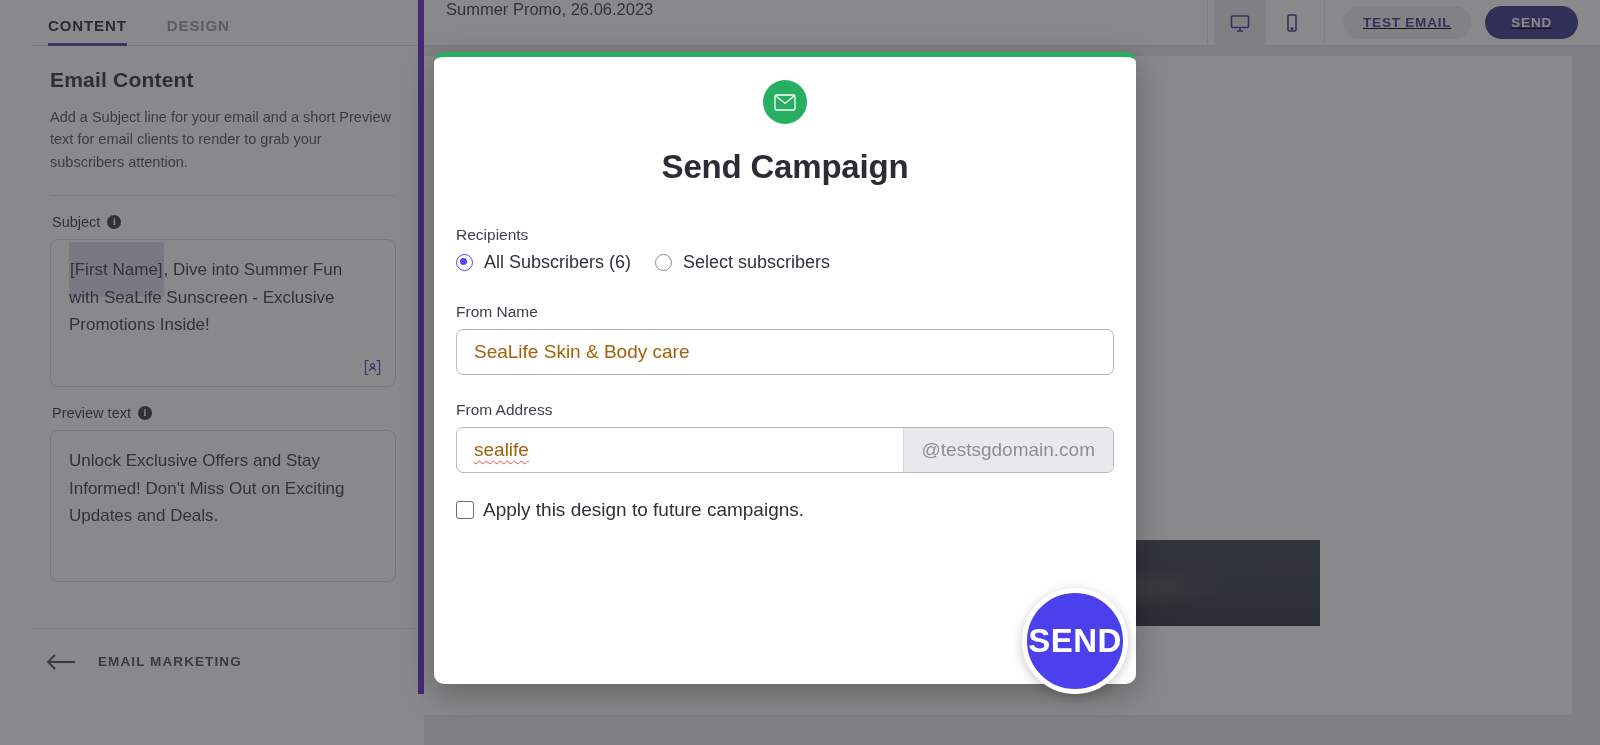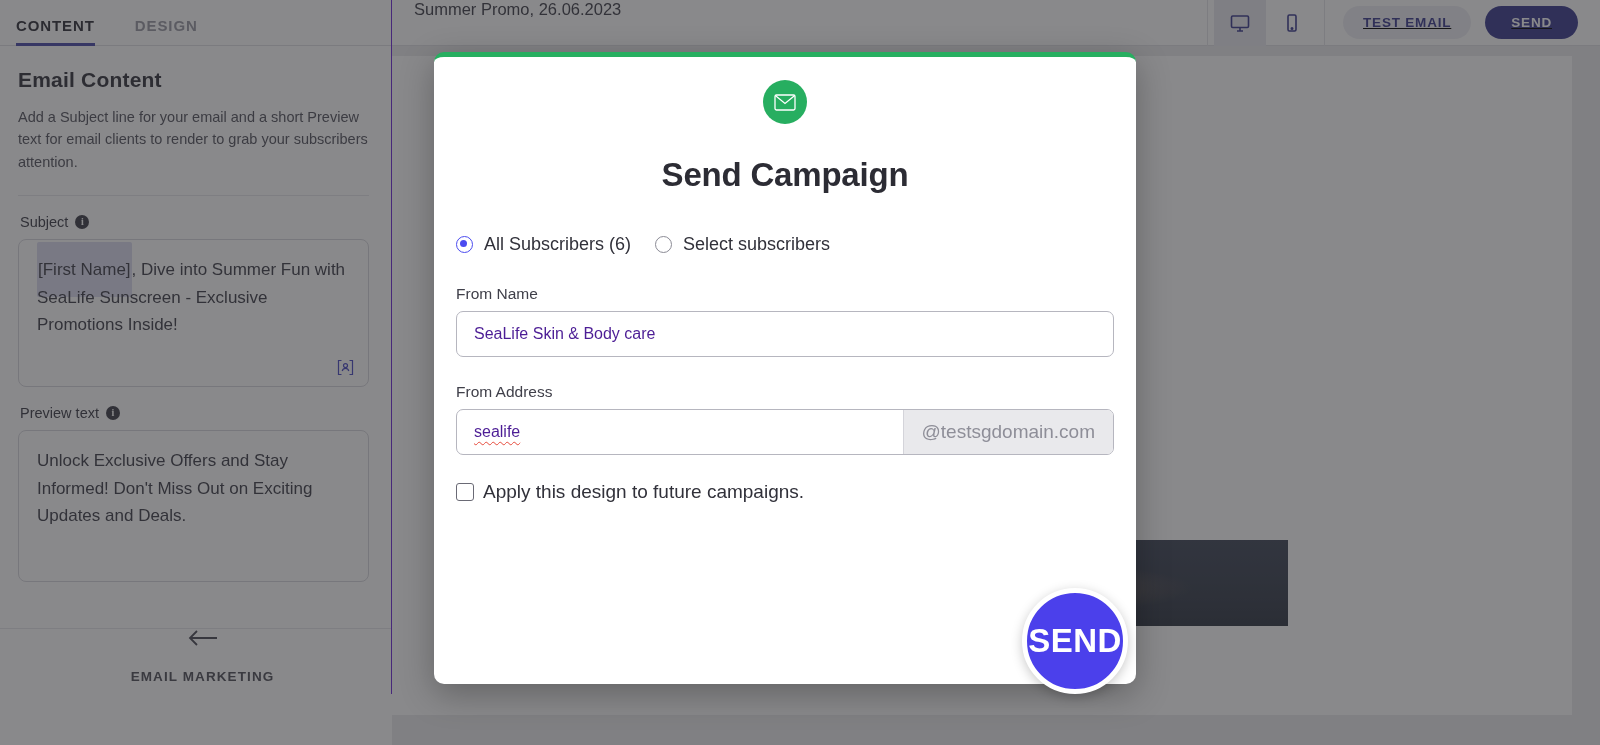--- a/index.html
+++ b/index.html
@@ -25,22 +25,23 @@
     inset: 0;
     display: flex;
   }
 
   
   .sidebar {
     position: relative;
     width: 392px;
     height: 694px;
     background: #ffffff;
-    border-right: 1px solid #6d28d9;
+    border-right: 6px solid #6d28d9;
     flex: 0 0 392px;
+    margin-left: 32px;
   }
 
   .tabbar {
     height: 46px;
     display: flex;
     align-items: flex-end;
     border-bottom: 1px solid #e0e0e4;
     padding-left: 16px;
     gap: 40px;
   }
@@ -131,21 +132,20 @@
 
   .side-footer {
     position: absolute;
     left: 0; right: 0; bottom: 0;
     height: 66px;
     border-top: 1px solid #e6e6ea;
     display: flex;
     align-items: center;
     gap: 22px;
     padding-left: 14px;
-    flex-direction: column;
   }
   .back-arrow { color: #4a4a55; display: flex; }
   .footer-label {
     font-size: 13.5px;
     font-weight: bold;
     letter-spacing: 1.1px;
     color: #50505a;
   }
 
   
@@ -285,21 +285,21 @@
     margin: 23px auto 0 auto;
     display: flex;
     align-items: center;
     justify-content: center;
   }
   .modal-title {
     text-align: center;
     font-size: 33px;
     font-weight: bold;
     color: #2c2c34;
-    margin-top: 32px;
+    margin-top: 24px;
     letter-spacing: -0.2px;
   }
 
   .modal-body { padding: 40px 22px 0 22px; }
 
   .group-label {
     font-size: 15.5px;
     color: #40404a;
     margin-bottom: 8px;
   }
@@ -346,22 +346,22 @@
     display: flex;
     align-items: stretch;
     overflow: hidden;
     margin-bottom: 26px;
   }
   .input-box .val {
     flex: 1 1 auto;
     display: flex;
     align-items: center;
     padding-left: 17px;
-    font-size: 16px;
-    color: #4c1d95;
+    font-size: 19px;
+    color: #a16207;
   }
   .spellcheck {
     text-decoration: underline wavy #e64b3c;
     text-underline-offset: 4px;
     text-decoration-thickness: 1.4px;
   }
   .suffix {
     display: flex;
     align-items: center;
     padding: 0 18px;
@@ -523,20 +523,21 @@
       <svg width="22" height="17" viewBox="0 0 22 17" fill="none" stroke="#ffffff" stroke-width="1.3">
         <rect x="1" y="1" width="20" height="15" rx="1.4"></rect>
         <path d="M1.6 1.8 11 9.4l9.4-7.6"></path>
       </svg>
     </div>
 
     <div class="modal-title">Send Campaign</div>
 
     <div class="modal-body">
 
+      <div class="group-label">Recipients</div>
       <div class="radio-row">
         <label class="radio-opt">
           <span class="radio checked"></span>
           <span>All Subscribers (6)</span>
         </label>
         <label class="radio-opt">
           <span class="radio"></span>
           <span>Select subscribers</span>
         </label>
       </div>

